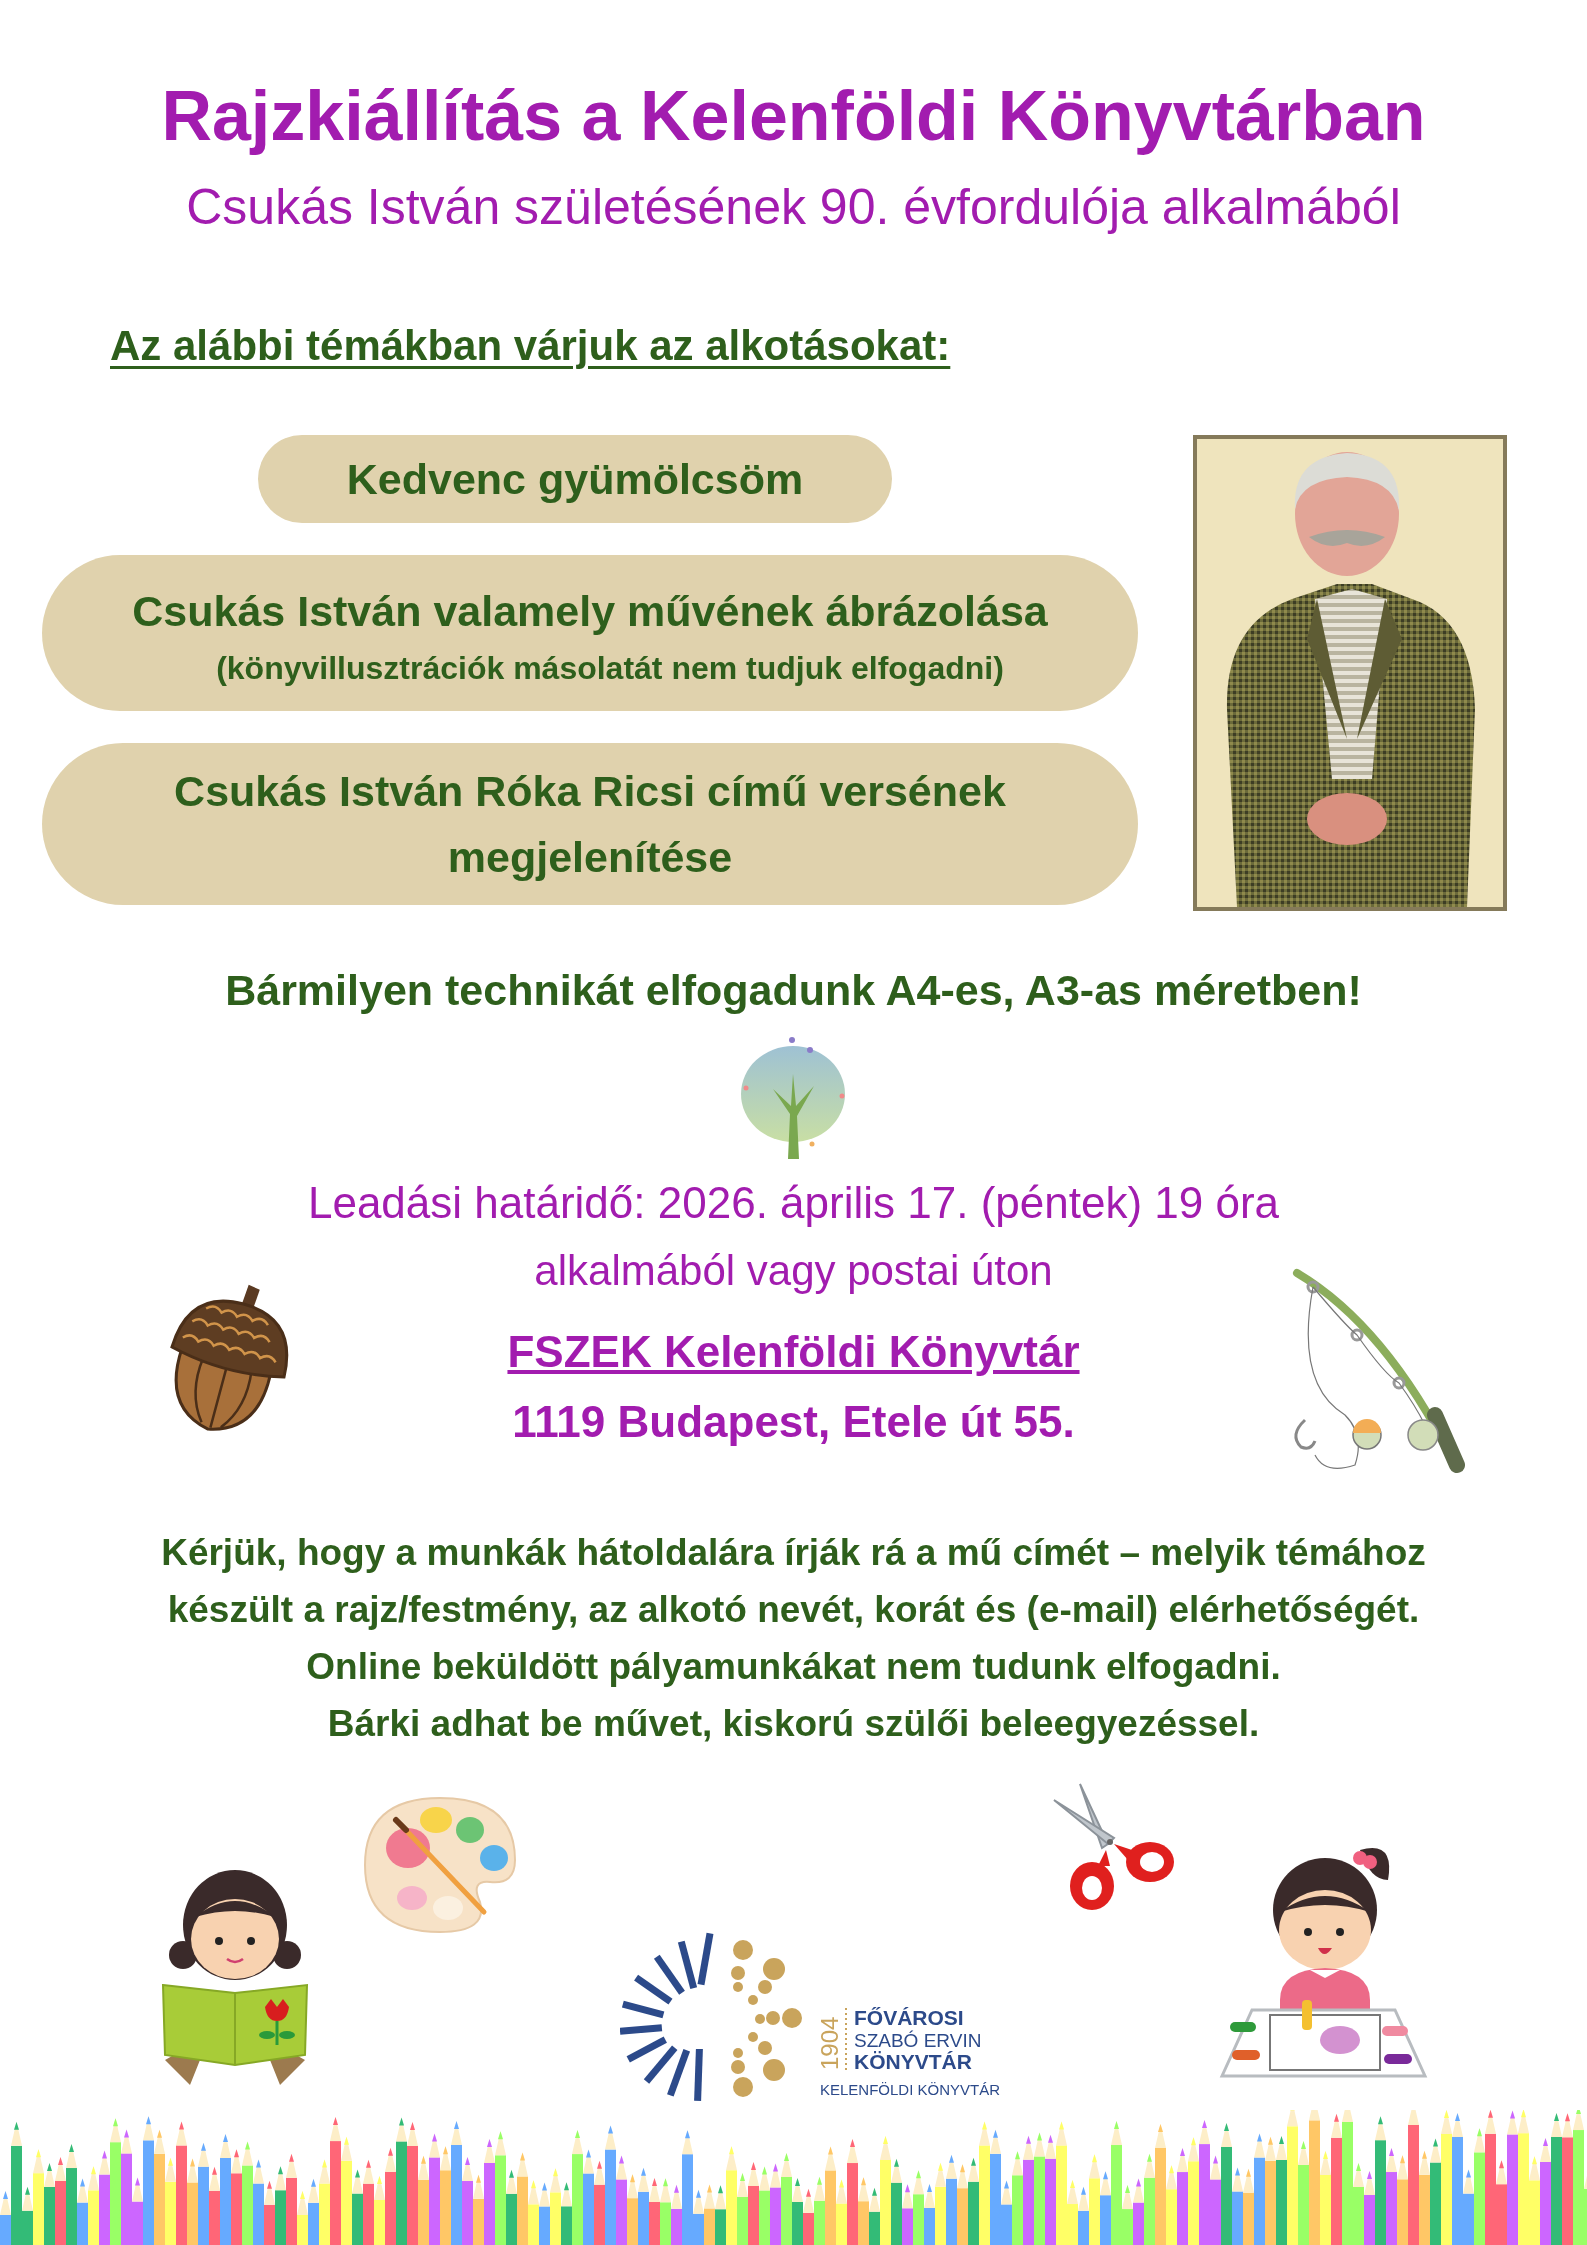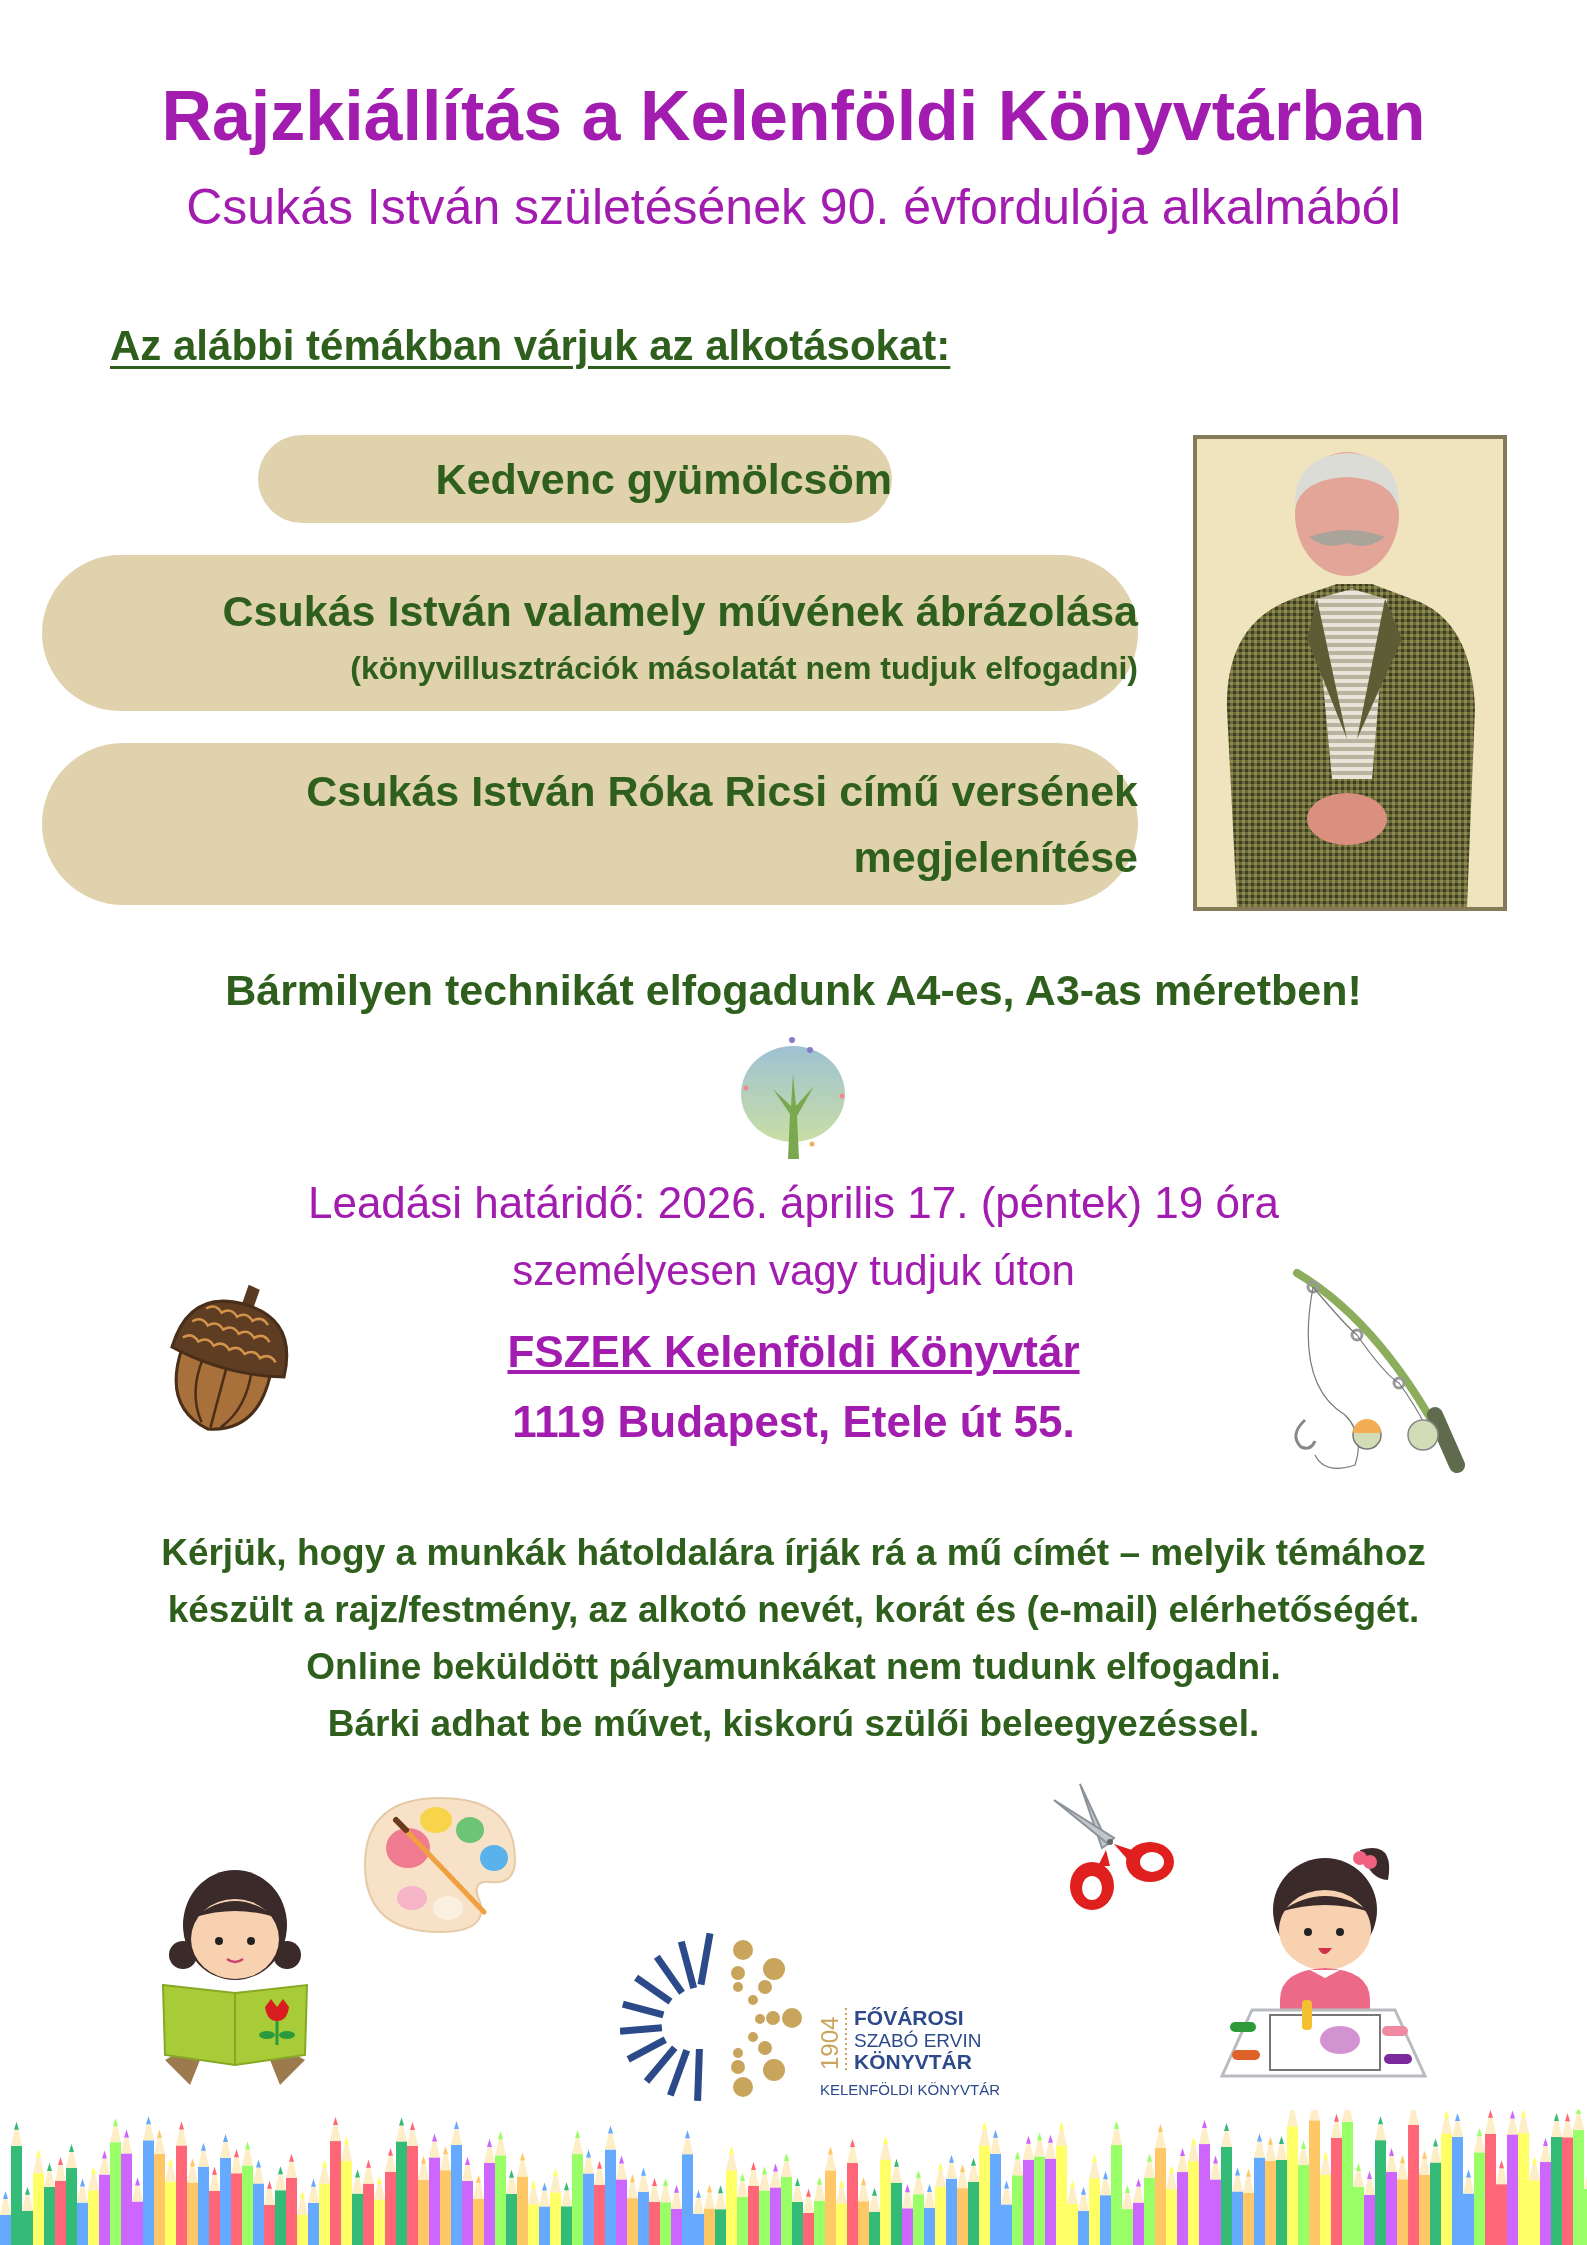--- a/index.html
+++ b/index.html
@@ -4,21 +4,21 @@
 <style>
   html, body { margin:0; padding:0; background:#ffffff; }
   body { width:1587px; height:2245px; position:relative; overflow:hidden; font-family:"Liberation Sans", sans-serif; }
   .abs { position:absolute; }
   .center { text-align:center; }
   .blue { color:#a21caf; }
   .green { color:#2e5f1c; }
   #title { left:0; width:1587px; top:76px; font-size:70px; font-weight:bold; }
   #subtitle { left:0; width:1587px; top:178px; font-size:50px; }
   #themes-heading { left:110px; top:322px; font-size:42px; font-weight:bold; text-decoration:underline; text-decoration-thickness:3px; text-underline-offset:6px; }
-  .pill { background:#e0d2ad; border-radius:60px; display:flex; flex-direction:column; align-items:flex-end; justify-content:center; text-align:center; }
+  .pill { background:#e0d2ad; border-radius:60px; display:flex; flex-direction:column; align-items:center; justify-content:center; text-align:center; }
   #pill-1 { left:258px; top:435px; width:634px; height:88px; border-radius:44px; }
   #pill-2 { left:42px; top:555px; width:1096px; height:156px; border-radius:78px; }
   #pill-3 { left:42px; top:743px; width:1096px; height:162px; border-radius:81px; }
   .pill-main { font-size:43px; font-weight:bold; line-height:66px; }
   .pill-sub { font-size:32px; font-weight:bold; line-height:40px; margin-top:4px;margin-left:40px; }
   #portrait { left:1193px; top:435px; width:306px; height:468px; border:4px solid #857a5a; background:#efe4bd; overflow:hidden; }
   #technique { left:0; width:1587px; top:966px; font-size:43px; font-weight:bold; }
   #tree { left:728px; top:1034px; width:130px; height:130px; }
   #deadline { left:0; width:1587px; top:1178px; font-size:44px; font-weight:normal; }
   #delivery { left:0; width:1587px; top:1247px; font-size:42px; }
@@ -93,21 +93,21 @@
     <path d="M60 125 L62 80 L45 55 L63 72 L65 40 L68 72 L86 52 L69 82 L71 125 Z" fill="#7aa84f"></path>
     <circle cx="64" cy="6" r="3" fill="#8a7bc8"></circle>
     <circle cx="82" cy="16" r="3" fill="#8a7bc8"></circle>
     <circle cx="18" cy="54" r="2.5" fill="#f08a8a"></circle>
     <circle cx="114" cy="62" r="2.5" fill="#f08a8a"></circle>
     <circle cx="84" cy="110" r="2.5" fill="#f0b060"></circle>
   </svg>
 </div>
 
 <div id="deadline" class="abs center blue">Leadási határidő: 2026. április 17. (péntek) 19 óra</div>
-<div id="delivery" class="abs center blue">személyesen vagy tudjuk úton</div>
+<div id="delivery" class="abs center blue">alkalmából vagy postai úton</div>
 <div id="address-name" class="abs center blue">FSZEK Kelenföldi Könyvtár</div>
 <div id="address-street" class="abs center blue">1119 Budapest, Etele út 55.</div>
 
 <div id="acorn" class="abs">
   <svg width="140" height="180" viewBox="0 0 140 180">
     <g transform="rotate(15 70 90)">
       <path d="M70 10 L82 12 L80 38 L68 36 Z" fill="#5a3a22"></path>
       <ellipse cx="68" cy="150" rx="6" ry="6" fill="#8a5a2a"></ellipse>
       <path d="M22 88 Q18 150 68 160 Q118 150 114 88 Z" fill="#a8703a" stroke="#4a2e18" stroke-width="3"></path>
       <path d="M45 92 Q40 130 60 155 M70 92 L70 158 M95 92 Q100 130 80 155" stroke="#4a2e18" stroke-width="2.5" fill="none"></path>

